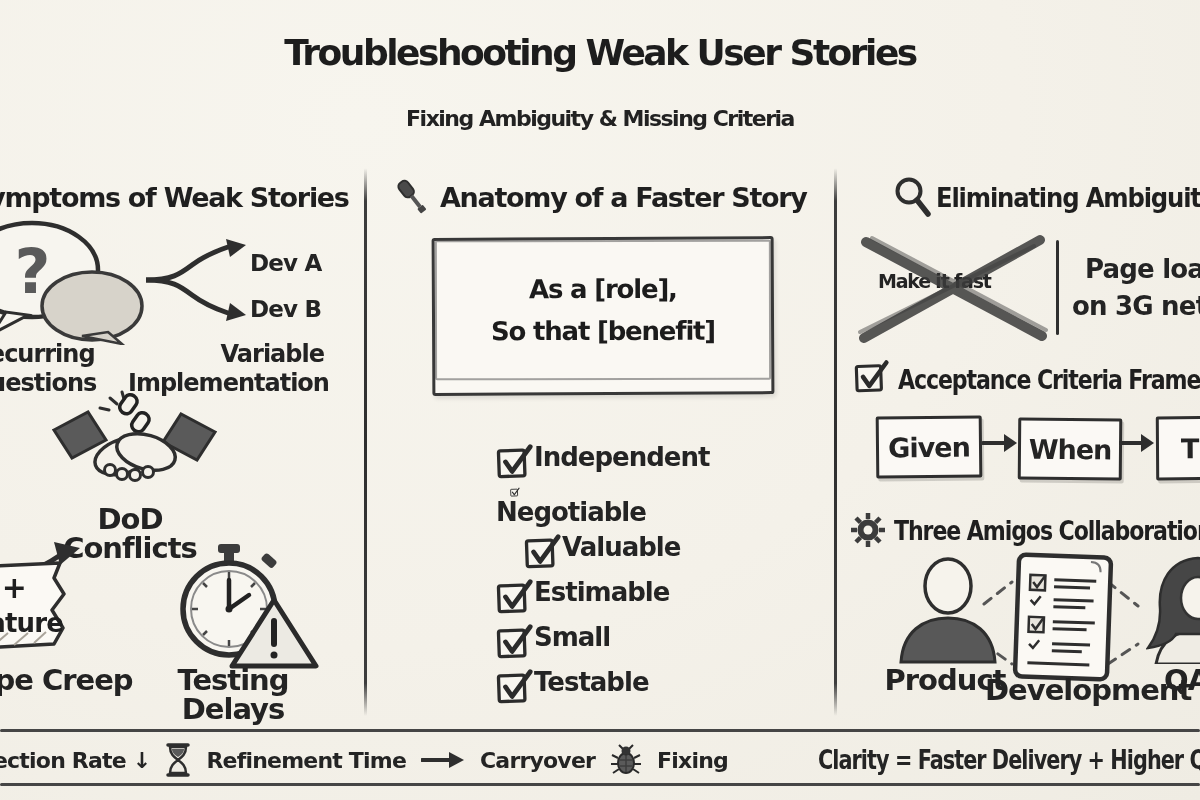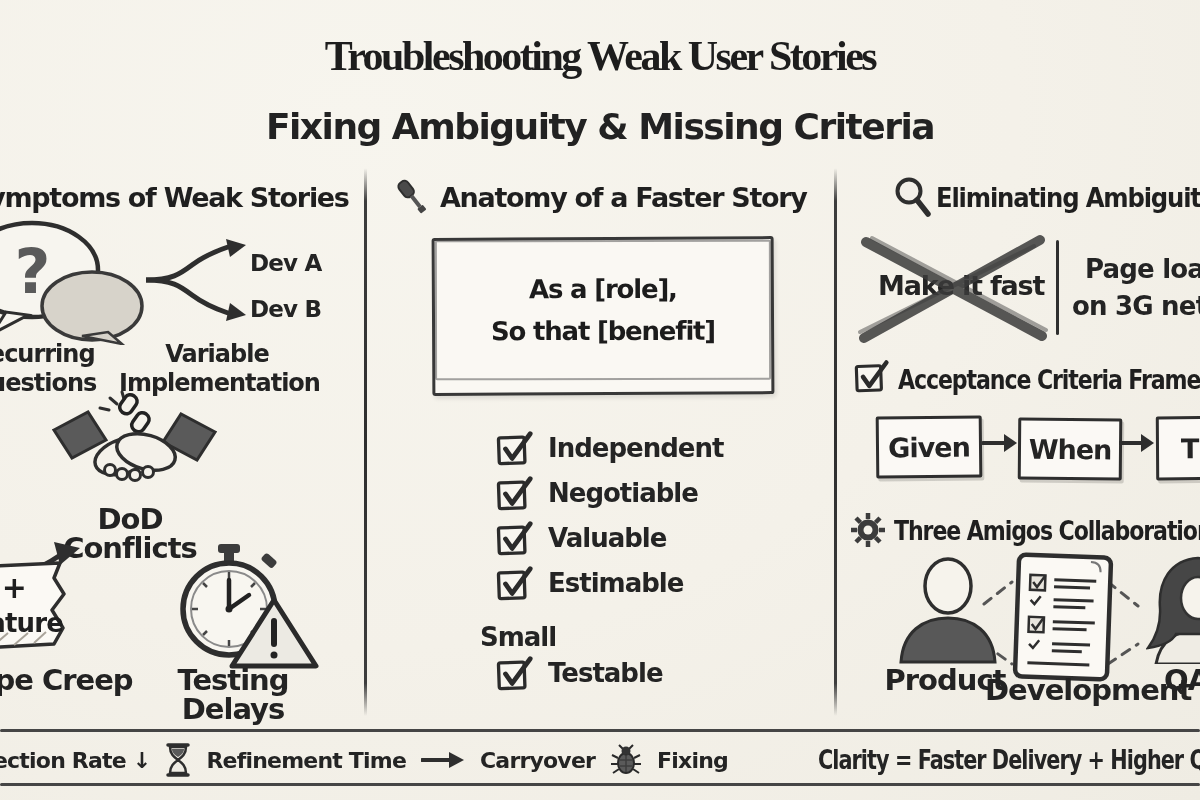--- a/index.html
+++ b/index.html
@@ -3,45 +3,45 @@
 <meta charset="utf-8">
 <style>
   html,body{margin:0;padding:0;}
   body{
     width:1200px;height:800px;overflow:hidden;position:relative;
     background:radial-gradient(ellipse at 30% 15%, #f7f5ee 0%, #f4f1e9 55%, #efece3 100%);
     font-family:"DejaVu Sans","Liberation Sans",sans-serif;
     font-weight:700;color:#242424;letter-spacing:-0.8px;
   }
   .abs{position:absolute;}
-  .ttl{width:1200px;text-align:center;font-size:42px;letter-spacing:-2.5px;color:#1d1d1d;font-family:Liberation Serif, serif;}
-  .sub{width:1200px;text-align:center;font-size:36px;letter-spacing:-1.5px;color:#222;}
+  .ttl{width:1200px;text-align:center;font-size:36px;letter-spacing:-2.5px;color:#1d1d1d;}
+  .sub{width:1200px;text-align:center;font-size:22px;letter-spacing:-1.5px;color:#222;}
   .h2{font-size:27px;letter-spacing:-1.3px;white-space:nowrap;color:#1f1f1f;}
   .h2s{font-size:26px;letter-spacing:-1.3px;white-space:nowrap;color:#1f1f1f;transform:scaleX(0.85);transform-origin:left center;}
   .lbl{font-size:29px;letter-spacing:-1px;text-align:center;line-height:29px;color:#232323;}
   .lbl2{font-size:24px;letter-spacing:-1px;text-align:center;line-height:29px;color:#232323;}
   .dev{font-size:23px;letter-spacing:-0.8px;white-space:nowrap;}
   .vdiv{width:3px;border-radius:2px;
     background:linear-gradient(to bottom, rgba(60,60,60,0) 0%, #3d3d3d 6%, #2e2e2e 50%, #3d3d3d 94%, rgba(60,60,60,0) 100%);}
   .hline{height:3px;width:1200px;background:#454545;border-radius:2px;}
   .story-outer{border:3.5px solid #383838;border-radius:3px;background:#faf8f3;
     transform:rotate(-0.3deg);box-shadow:2px 3px 4px rgba(0,0,0,0.10);}
   .story-inner{border:2px solid rgba(90,90,90,0.55);border-radius:2px;
     height:136px;display:flex;flex-direction:column;align-items:center;justify-content:center;
     transform:rotate(0.2deg);}
   .story-line{font-size:26px;letter-spacing:-1.2px;line-height:42px;white-space:nowrap;color:#1c1c1c;}
-  .inv-row{display:flex;align-items:center;gap:14px;height:40px;}
+  .inv-row{display:flex;height:40px;margin-top:14px;}
   .inv-lbl{font-size:26px;letter-spacing:-1px;white-space:nowrap;}
   .gwt{border:3.5px solid #2e2e2e;background:#fbf9f5;border-radius:2px;
     display:flex;align-items:center;justify-content:center;font-size:27px;letter-spacing:-1px;
     box-shadow:2px 3px 0 rgba(0,0,0,0.15);}
   .mini-div{width:3px;background:#2f2f2f;border-radius:2px;}
   .metrics{display:flex;align-items:center;gap:15px;font-size:22px;letter-spacing:-0.8px;white-space:nowrap;}
   .tagline{font-size:26px;letter-spacing:-1.2px;white-space:nowrap;transform:scaleX(0.8);transform-origin:left center;}
-  .vague{font-size:27px;letter-spacing:-1.2px;white-space:nowrap;}
+  .vague{font-size:19px;letter-spacing:-1.2px;white-space:nowrap;}
   .spec{font-size:26px;letter-spacing:-0.8px;white-space:nowrap;}
   svg{display:block;}
 </style>
 </head>
 <body>
 
 <div class="abs ttl" style="top:32px;left:0;">Troubleshooting Weak User Stories</div>
 <div class="abs sub" style="top:106px;left:0;">Fixing Ambiguity &amp; Missing Criteria</div>
 
 <div class="abs vdiv" style="left:364px;top:168px;height:548px;"></div>
@@ -63,21 +63,21 @@
   <path d="M80 5 L100 11 L84 23 Z" fill="#2e2e2e"></path>
   <path d="M84 69 L100 81 L80 87 Z" fill="#2e2e2e"></path>
 </svg>
 <span class="abs dev" style="left:250px;top:250px;">Dev A</span>
 <span class="abs dev" style="left:250px;top:296px;">Dev B</span>
 
 <div class="abs lbl2" style="left:-62px;top:340px;width:190px;">
   <div>Recurring</div>
   <div>Questions</div>
 </div>
-<div class="abs lbl2" style="left:119px;top:340px;width:196px;">
+<div class="abs lbl2" style="left:128px;top:340px;width:196px;text-align:right;">
   <div>Variable</div>
   <div>Implementation</div>
 </div>
 
 <svg class="abs" style="left:52px;top:390px;" width="165" height="118" viewBox="0 0 165 118">
   <path d="M58 8 L65 14 M70 2 L72 9 M48 18 L57 20" stroke="#2e2e2e" stroke-width="3" stroke-linecap="round"></path>
   <rect x="70" y="4" width="13" height="20" rx="6" transform="rotate(35 76 14)" fill="none" stroke="#222" stroke-width="3.5"></rect>
   <rect x="82" y="22" width="13" height="20" rx="6" transform="rotate(35 88 32)" fill="none" stroke="#222" stroke-width="3.5"></rect>
   <path d="M2 40 L36 22 L54 50 L20 68 Z" fill="#5a5a5a" stroke="#2e2e2e" stroke-width="3"></path>
   <path d="M163 42 L129 24 L111 52 L145 70 Z" fill="#5a5a5a" stroke="#2e2e2e" stroke-width="3"></path>
@@ -133,42 +133,42 @@
   </div>
 </div>
 
 <div class="abs inv-row" style="left:496px;top:428px;">
   <svg width="38" height="38" viewBox="0 0 40 40">
     <rect x="3" y="9" width="27" height="27" rx="2" fill="#f8f6f0" stroke="#2b2b2b" stroke-width="3.5" transform="rotate(-2 16 22)"></rect>
     <path d="M10 21 L17 31 L36 5" fill="none" stroke="#2b2b2b" stroke-width="5" stroke-linecap="round" stroke-linejoin="round"></path>
   </svg>
   <span class="inv-lbl">Independent</span>
 </div>
-<div class="abs inv-row" style="left:496px;top:473px;">
+<div class="abs inv-row" style="left:496px;top:473px;flex-direction:column;">
   <svg width="38" height="38" viewBox="0 0 40 40">
     <rect x="3" y="9" width="27" height="27" rx="2" fill="#f8f6f0" stroke="#2b2b2b" stroke-width="3.5" transform="rotate(-2 16 22)"></rect>
     <path d="M10 21 L17 31 L36 5" fill="none" stroke="#2b2b2b" stroke-width="5" stroke-linecap="round" stroke-linejoin="round"></path>
   </svg>
   <span class="inv-lbl">Negotiable</span>
 </div>
-<div class="abs inv-row" style="left:496px;top:518px;">
+<div class="abs inv-row" style="left:524px;top:518px;">
   <svg width="38" height="38" viewBox="0 0 40 40">
     <rect x="3" y="9" width="27" height="27" rx="2" fill="#f8f6f0" stroke="#2b2b2b" stroke-width="3.5" transform="rotate(-2 16 22)"></rect>
     <path d="M10 21 L17 31 L36 5" fill="none" stroke="#2b2b2b" stroke-width="5" stroke-linecap="round" stroke-linejoin="round"></path>
   </svg>
   <span class="inv-lbl">Valuable</span>
 </div>
 <div class="abs inv-row" style="left:496px;top:563px;">
   <svg width="38" height="38" viewBox="0 0 40 40">
     <rect x="3" y="9" width="27" height="27" rx="2" fill="#f8f6f0" stroke="#2b2b2b" stroke-width="3.5" transform="rotate(-2 16 22)"></rect>
     <path d="M10 21 L17 31 L36 5" fill="none" stroke="#2b2b2b" stroke-width="5" stroke-linecap="round" stroke-linejoin="round"></path>
   </svg>
   <span class="inv-lbl">Estimable</span>
 </div>
-<div class="abs inv-row" style="left:480px;top:608px;flex-direction:column;">
+<div class="abs inv-row" style="left:496px;top:608px;">
   <svg width="38" height="38" viewBox="0 0 40 40">
     <rect x="3" y="9" width="27" height="27" rx="2" fill="#f8f6f0" stroke="#2b2b2b" stroke-width="3.5" transform="rotate(-2 16 22)"></rect>
     <path d="M10 21 L17 31 L36 5" fill="none" stroke="#2b2b2b" stroke-width="5" stroke-linecap="round" stroke-linejoin="round"></path>
   </svg>
   <span class="inv-lbl">Small</span>
 </div>
 <div class="abs inv-row" style="left:496px;top:653px;">
   <svg width="38" height="38" viewBox="0 0 40 40">
     <rect x="3" y="9" width="27" height="27" rx="2" fill="#f8f6f0" stroke="#2b2b2b" stroke-width="3.5" transform="rotate(-2 16 22)"></rect>
     <path d="M10 21 L17 31 L36 5" fill="none" stroke="#2b2b2b" stroke-width="5" stroke-linecap="round" stroke-linejoin="round"></path>

